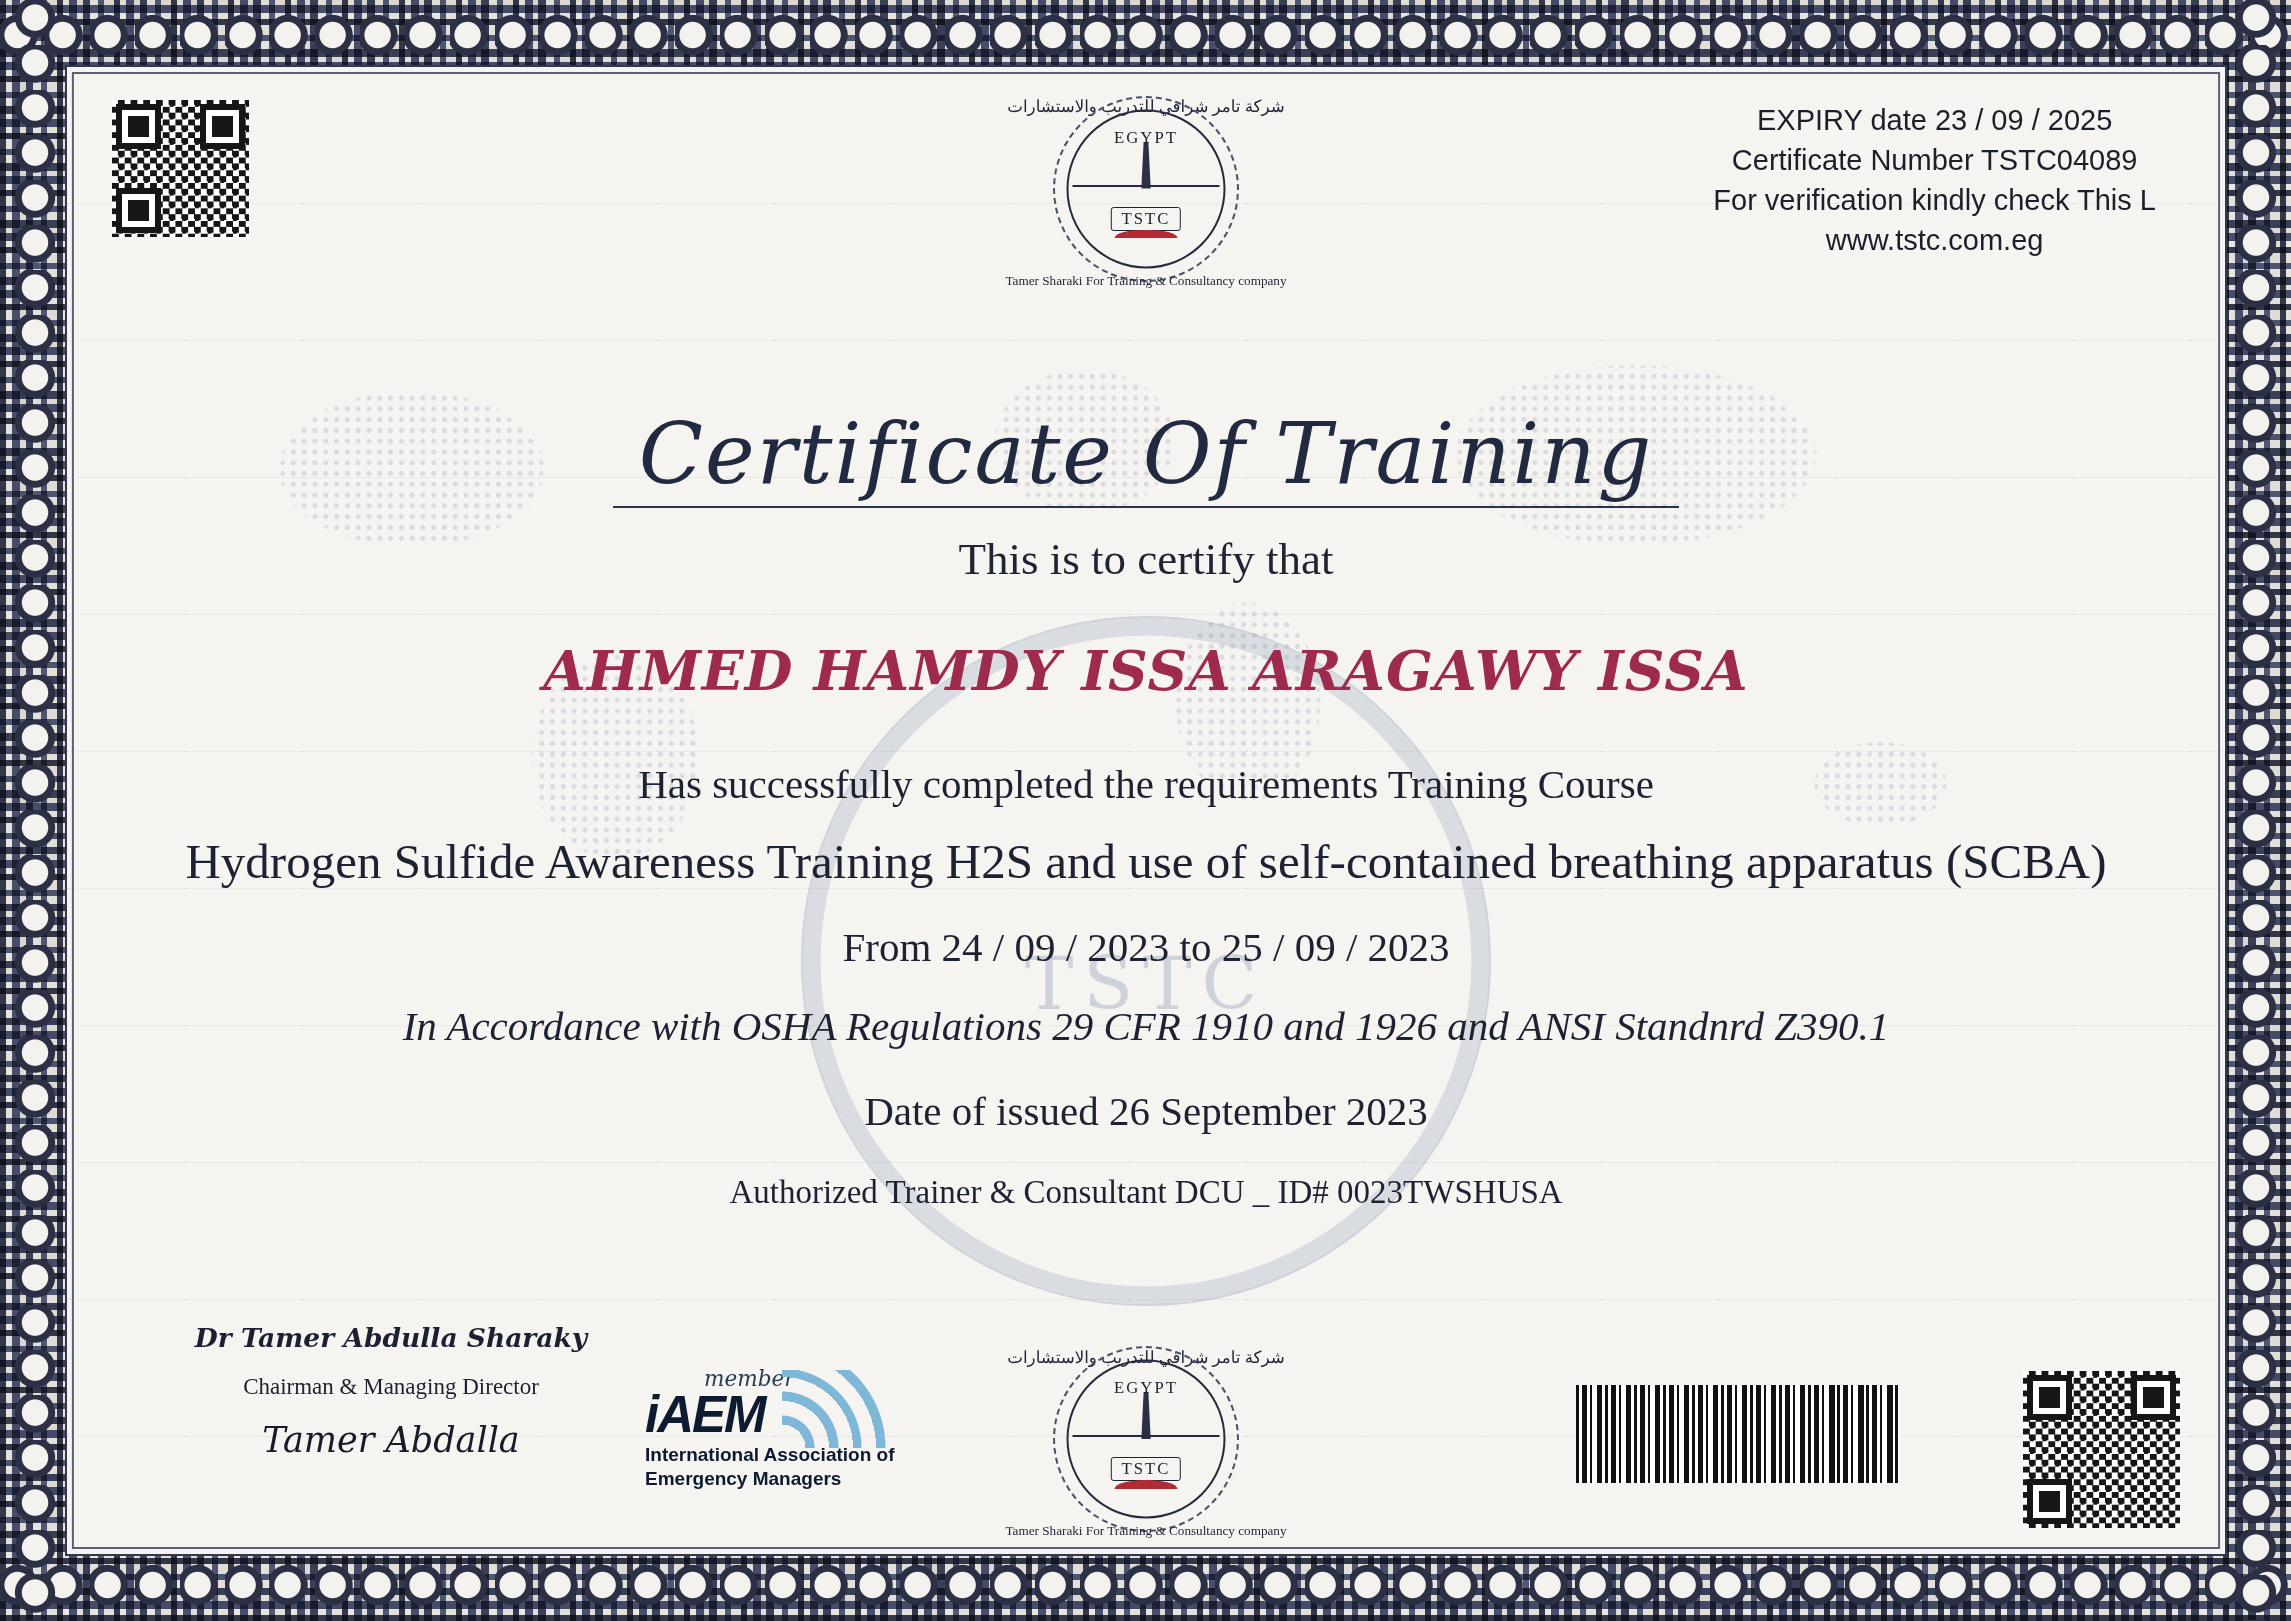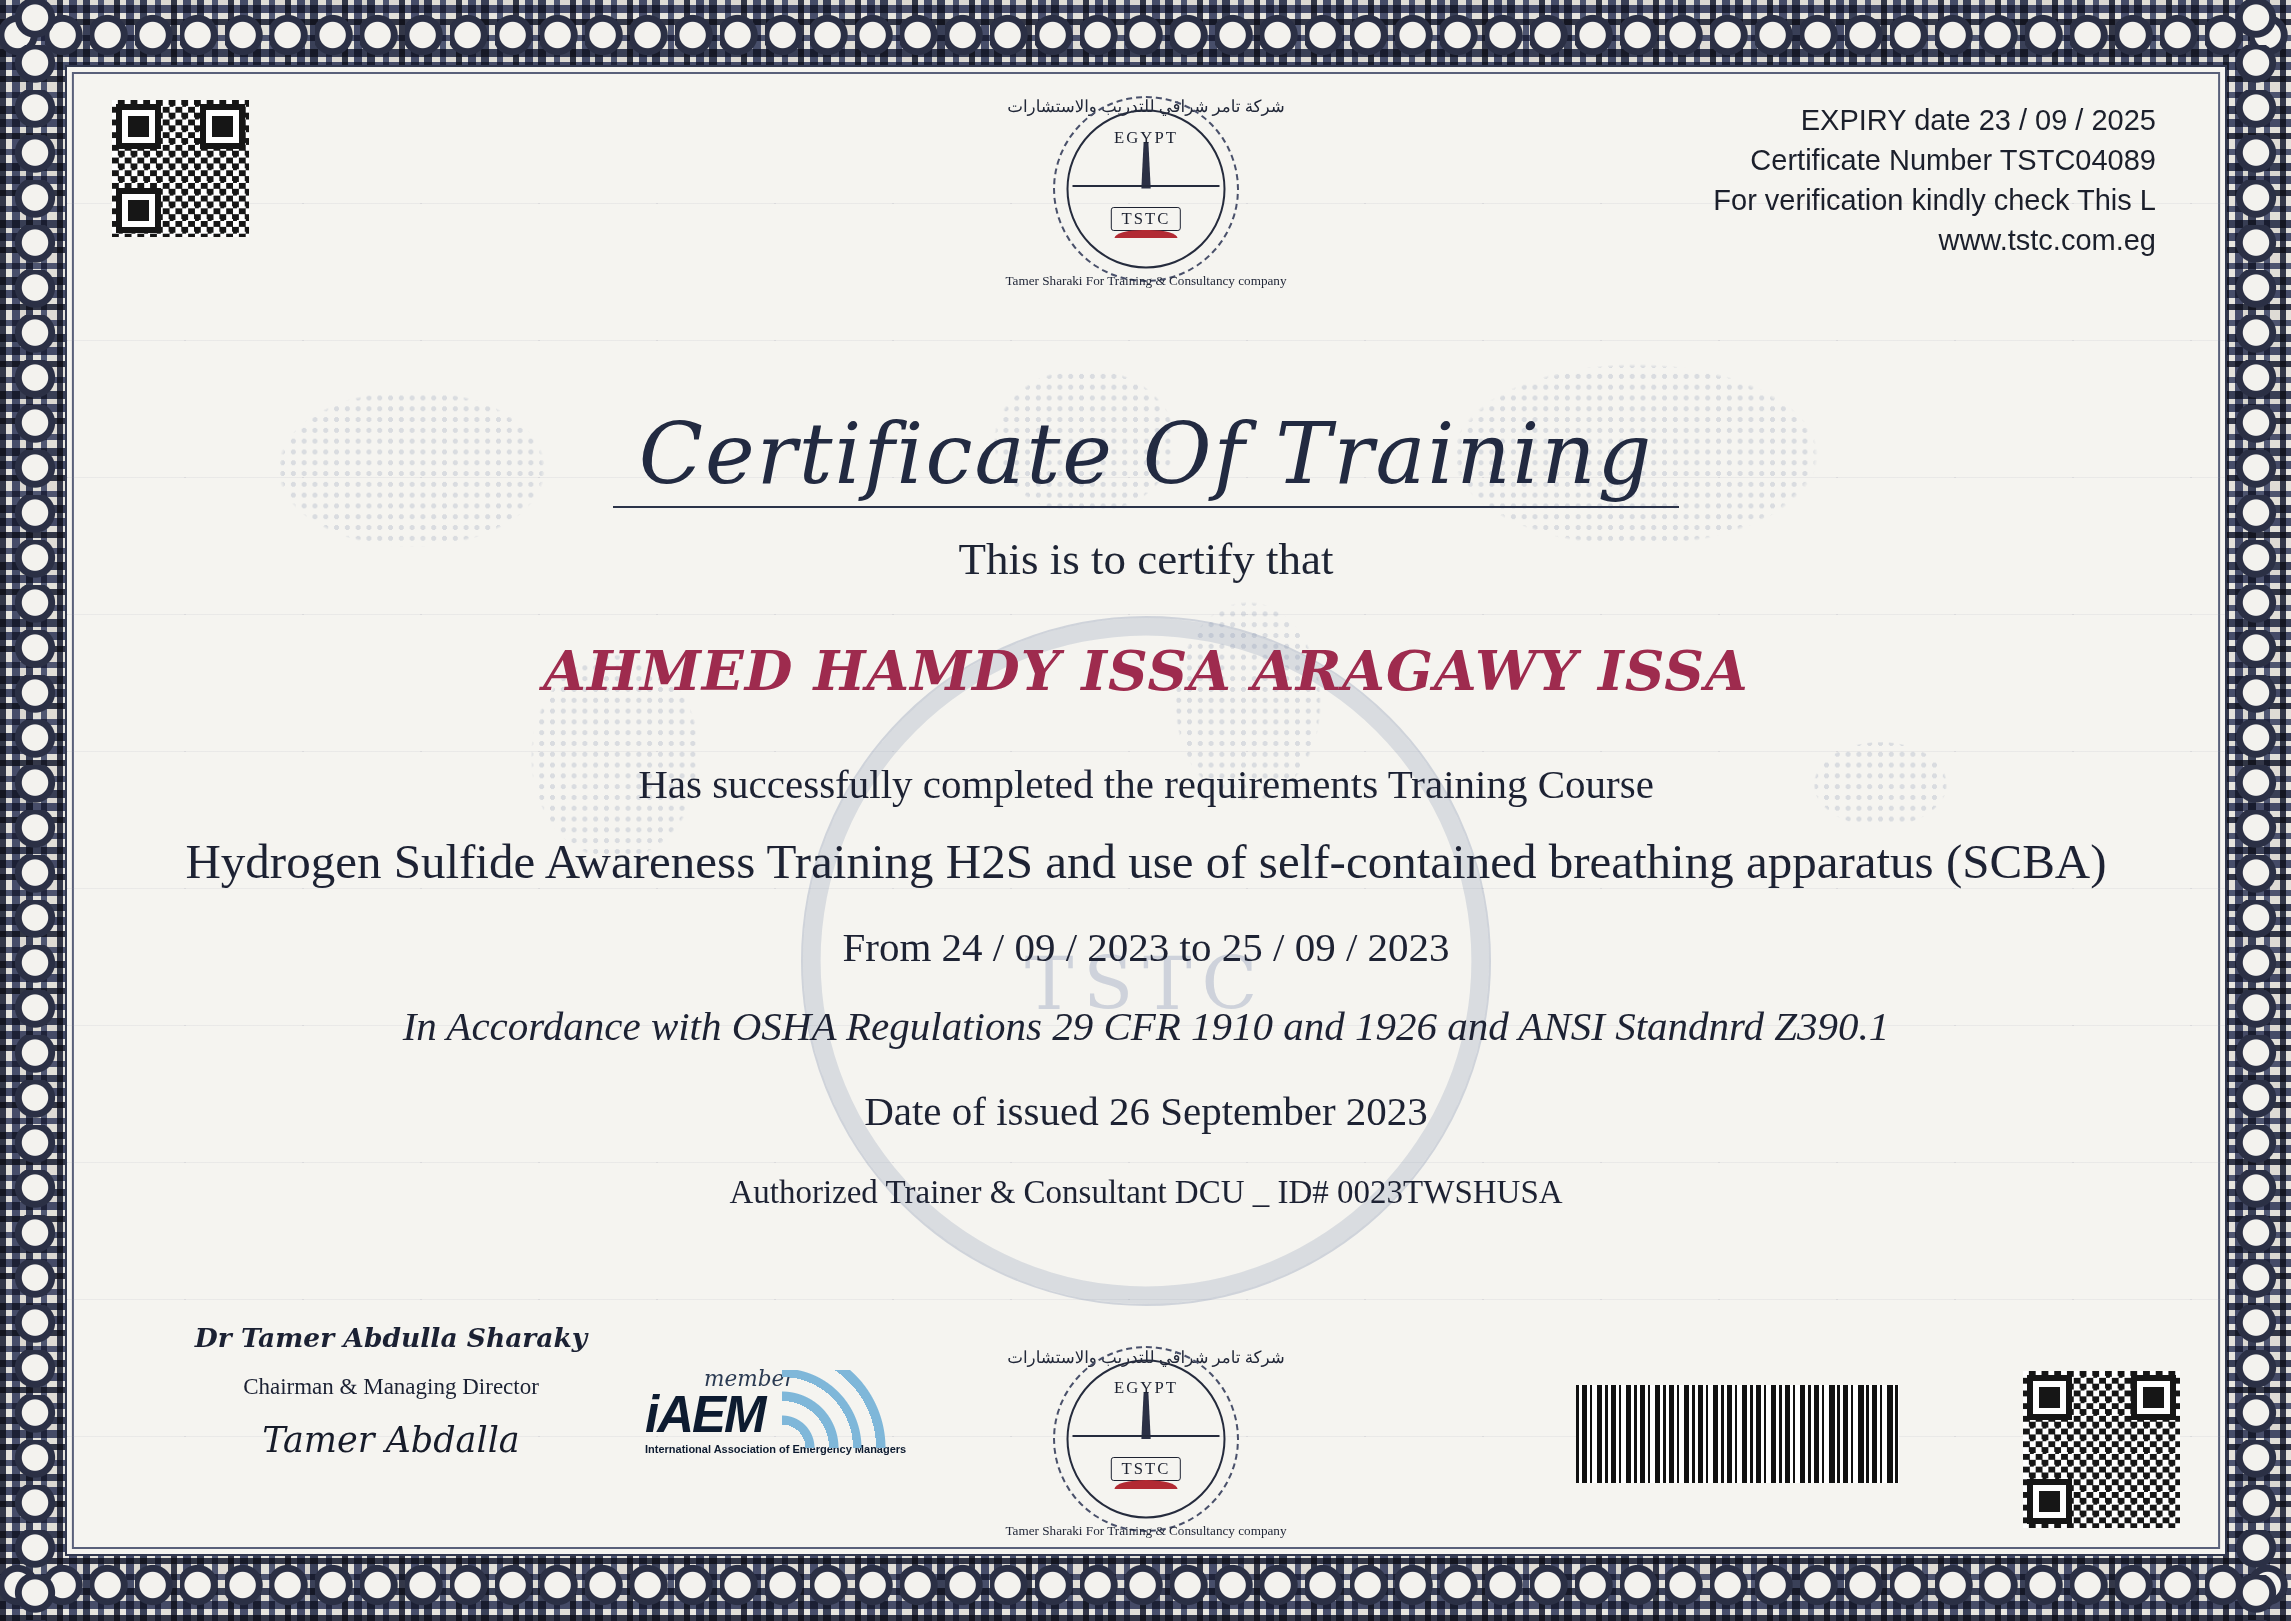--- a/index.html
+++ b/index.html
@@ -204,21 +204,21 @@
     font-size: 33px;
     color: #14161c;
     letter-spacing: 2px;
   }
 
   
   .header-meta {
     position: absolute;
     right: 69px;
     top: 33px;
-    text-align: right;
+    text-align: center;
     font-family: "Liberation Sans", sans-serif;
     font-size: 29px;
     line-height: 1.38;
     color: #1b1f2b;
   }
 
   .logo-top {
     position: absolute;
     left: 50%;
     transform: translateX(-50%);
@@ -409,21 +409,21 @@
     font-weight: bold;
     font-style: italic;
     font-size: 51px;
     letter-spacing: -2px;
     color: #0d1b30;
     line-height: 0.95;
   }
   .iaem-sub {
     font-family: "Liberation Sans", sans-serif;
     font-weight: bold;
-    font-size: 11px;
+    font-size: 19px;
     line-height: 1.25;
     color: #0d1b30;
     margin-top: 3.9px;
   }
   .iaem-arcs {
     position: absolute;
     left: 137px; top: 3.9px;
     width: 147px; height: 78px;
     background:
       radial-gradient(circle at 0 100%, transparent 23.5px, #7fb7d9 23.5px, #7fb7d9 32px, transparent 33px),

